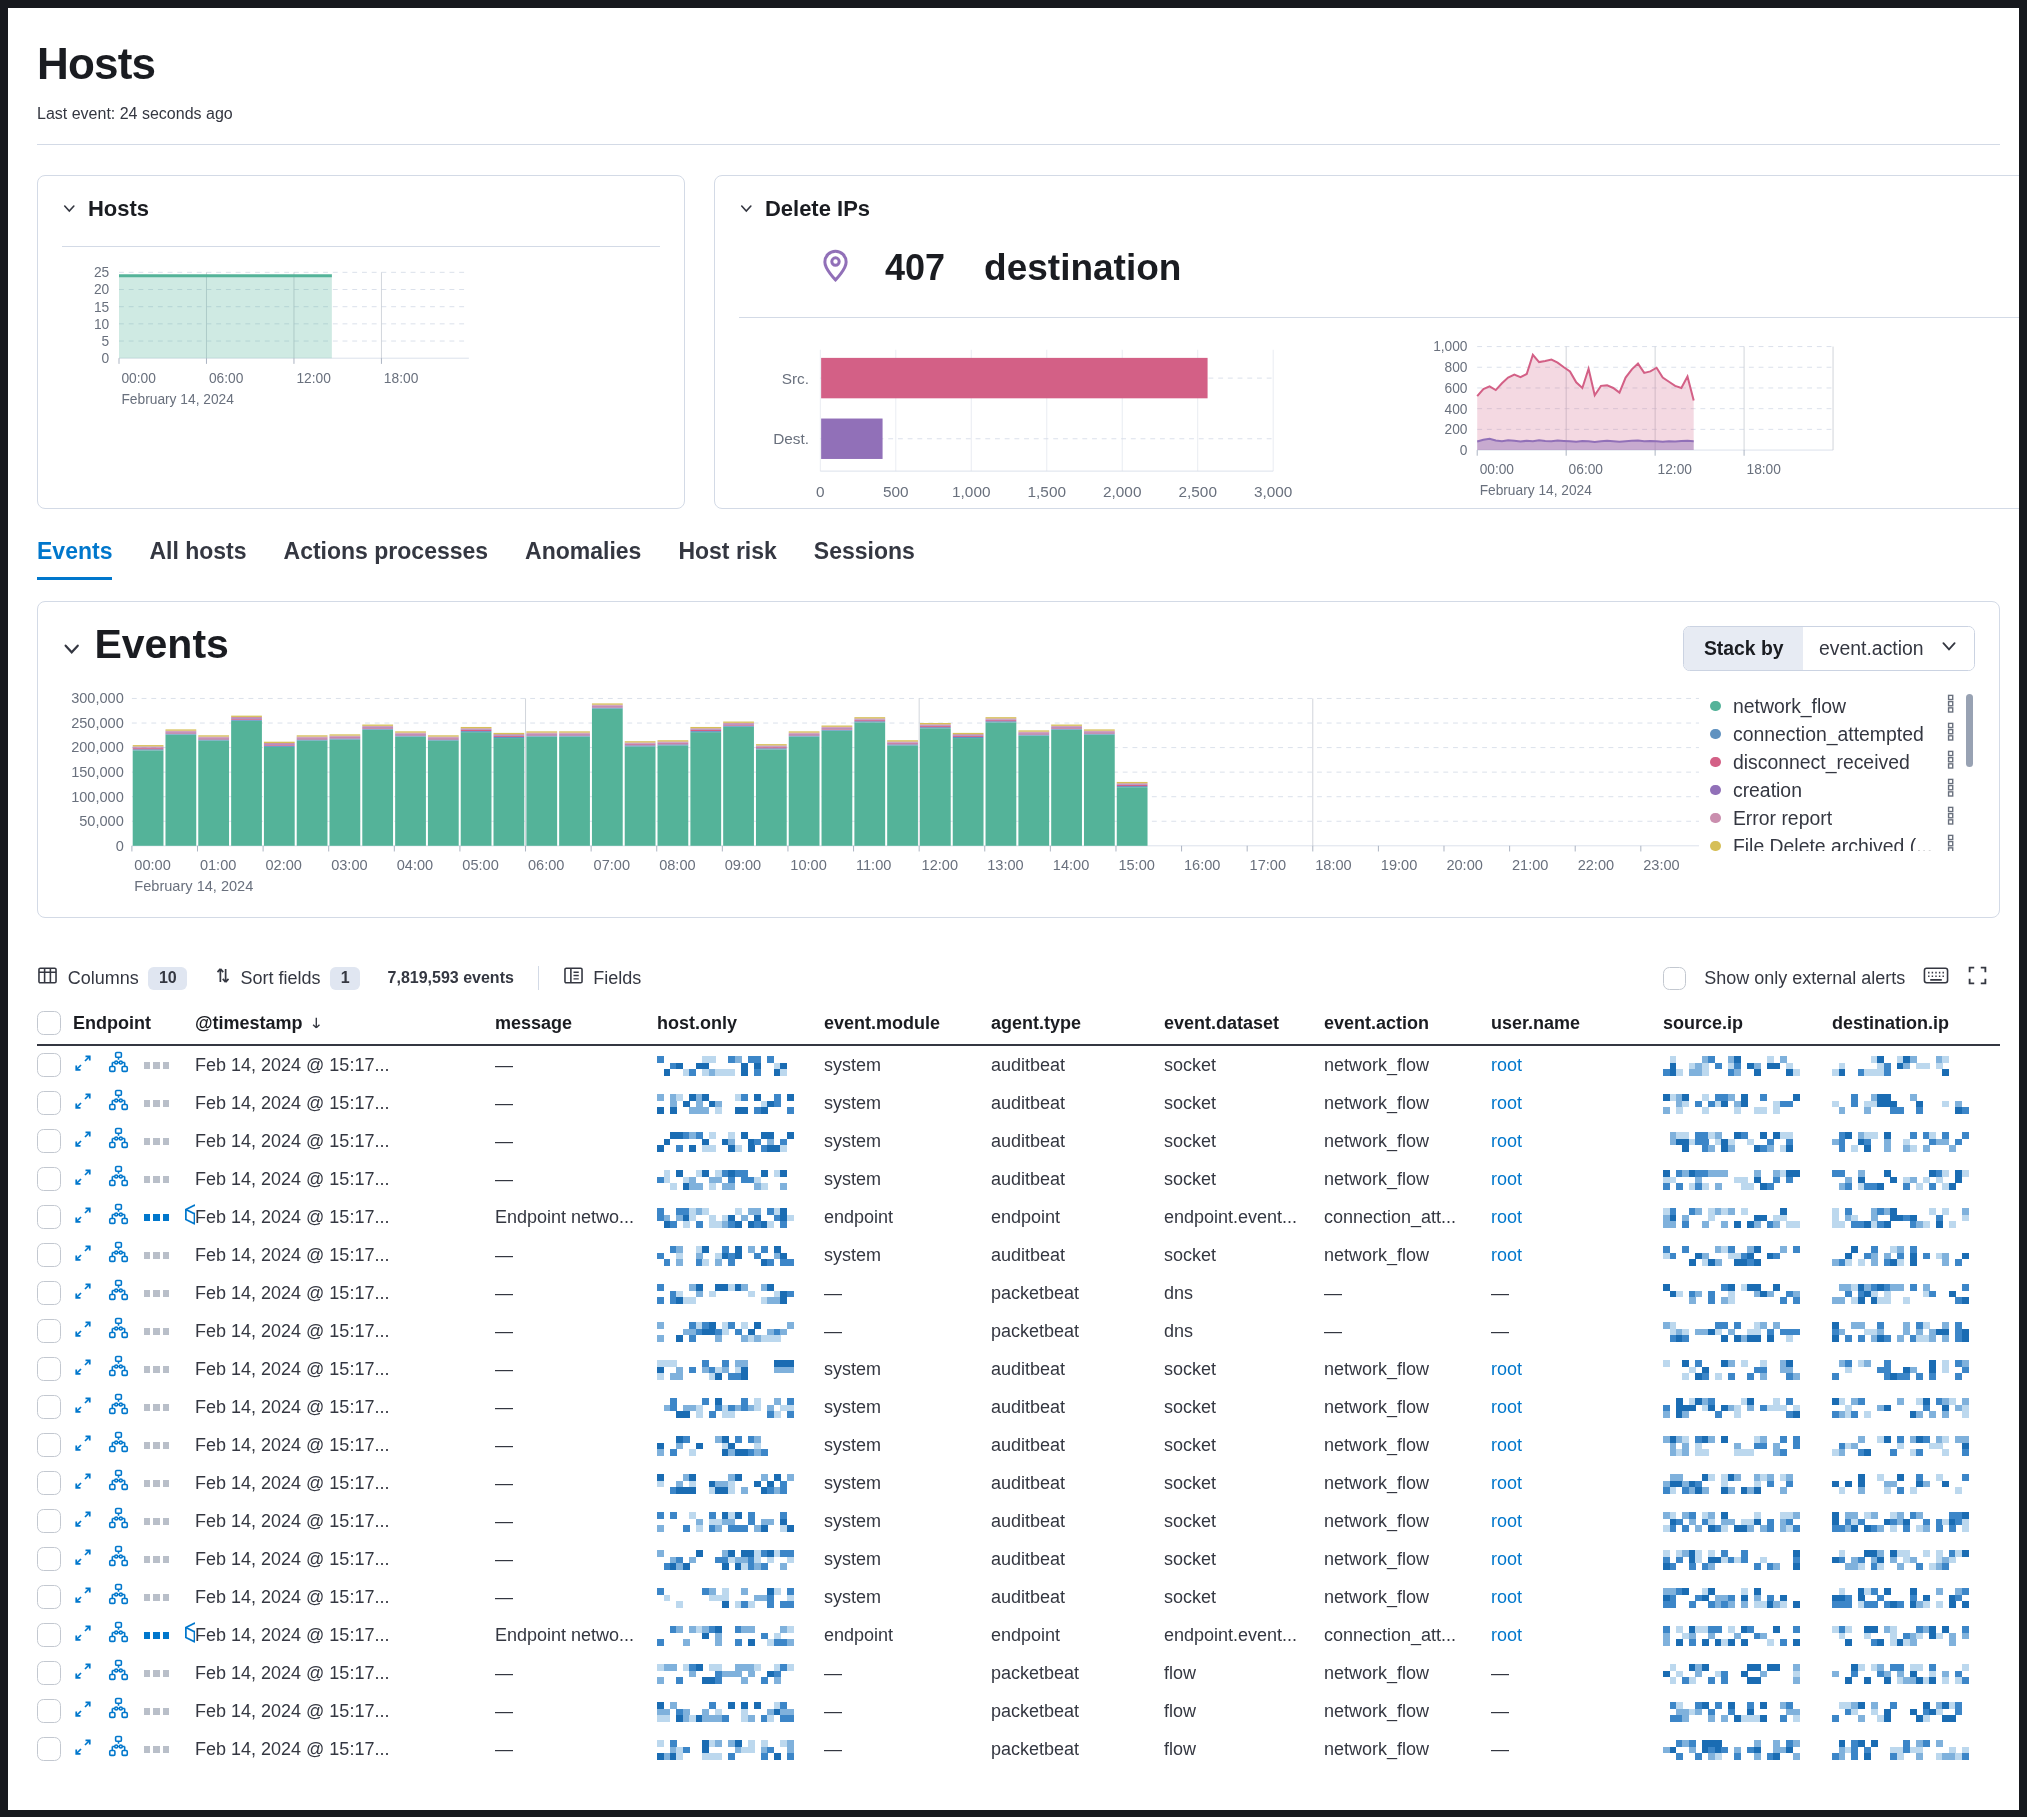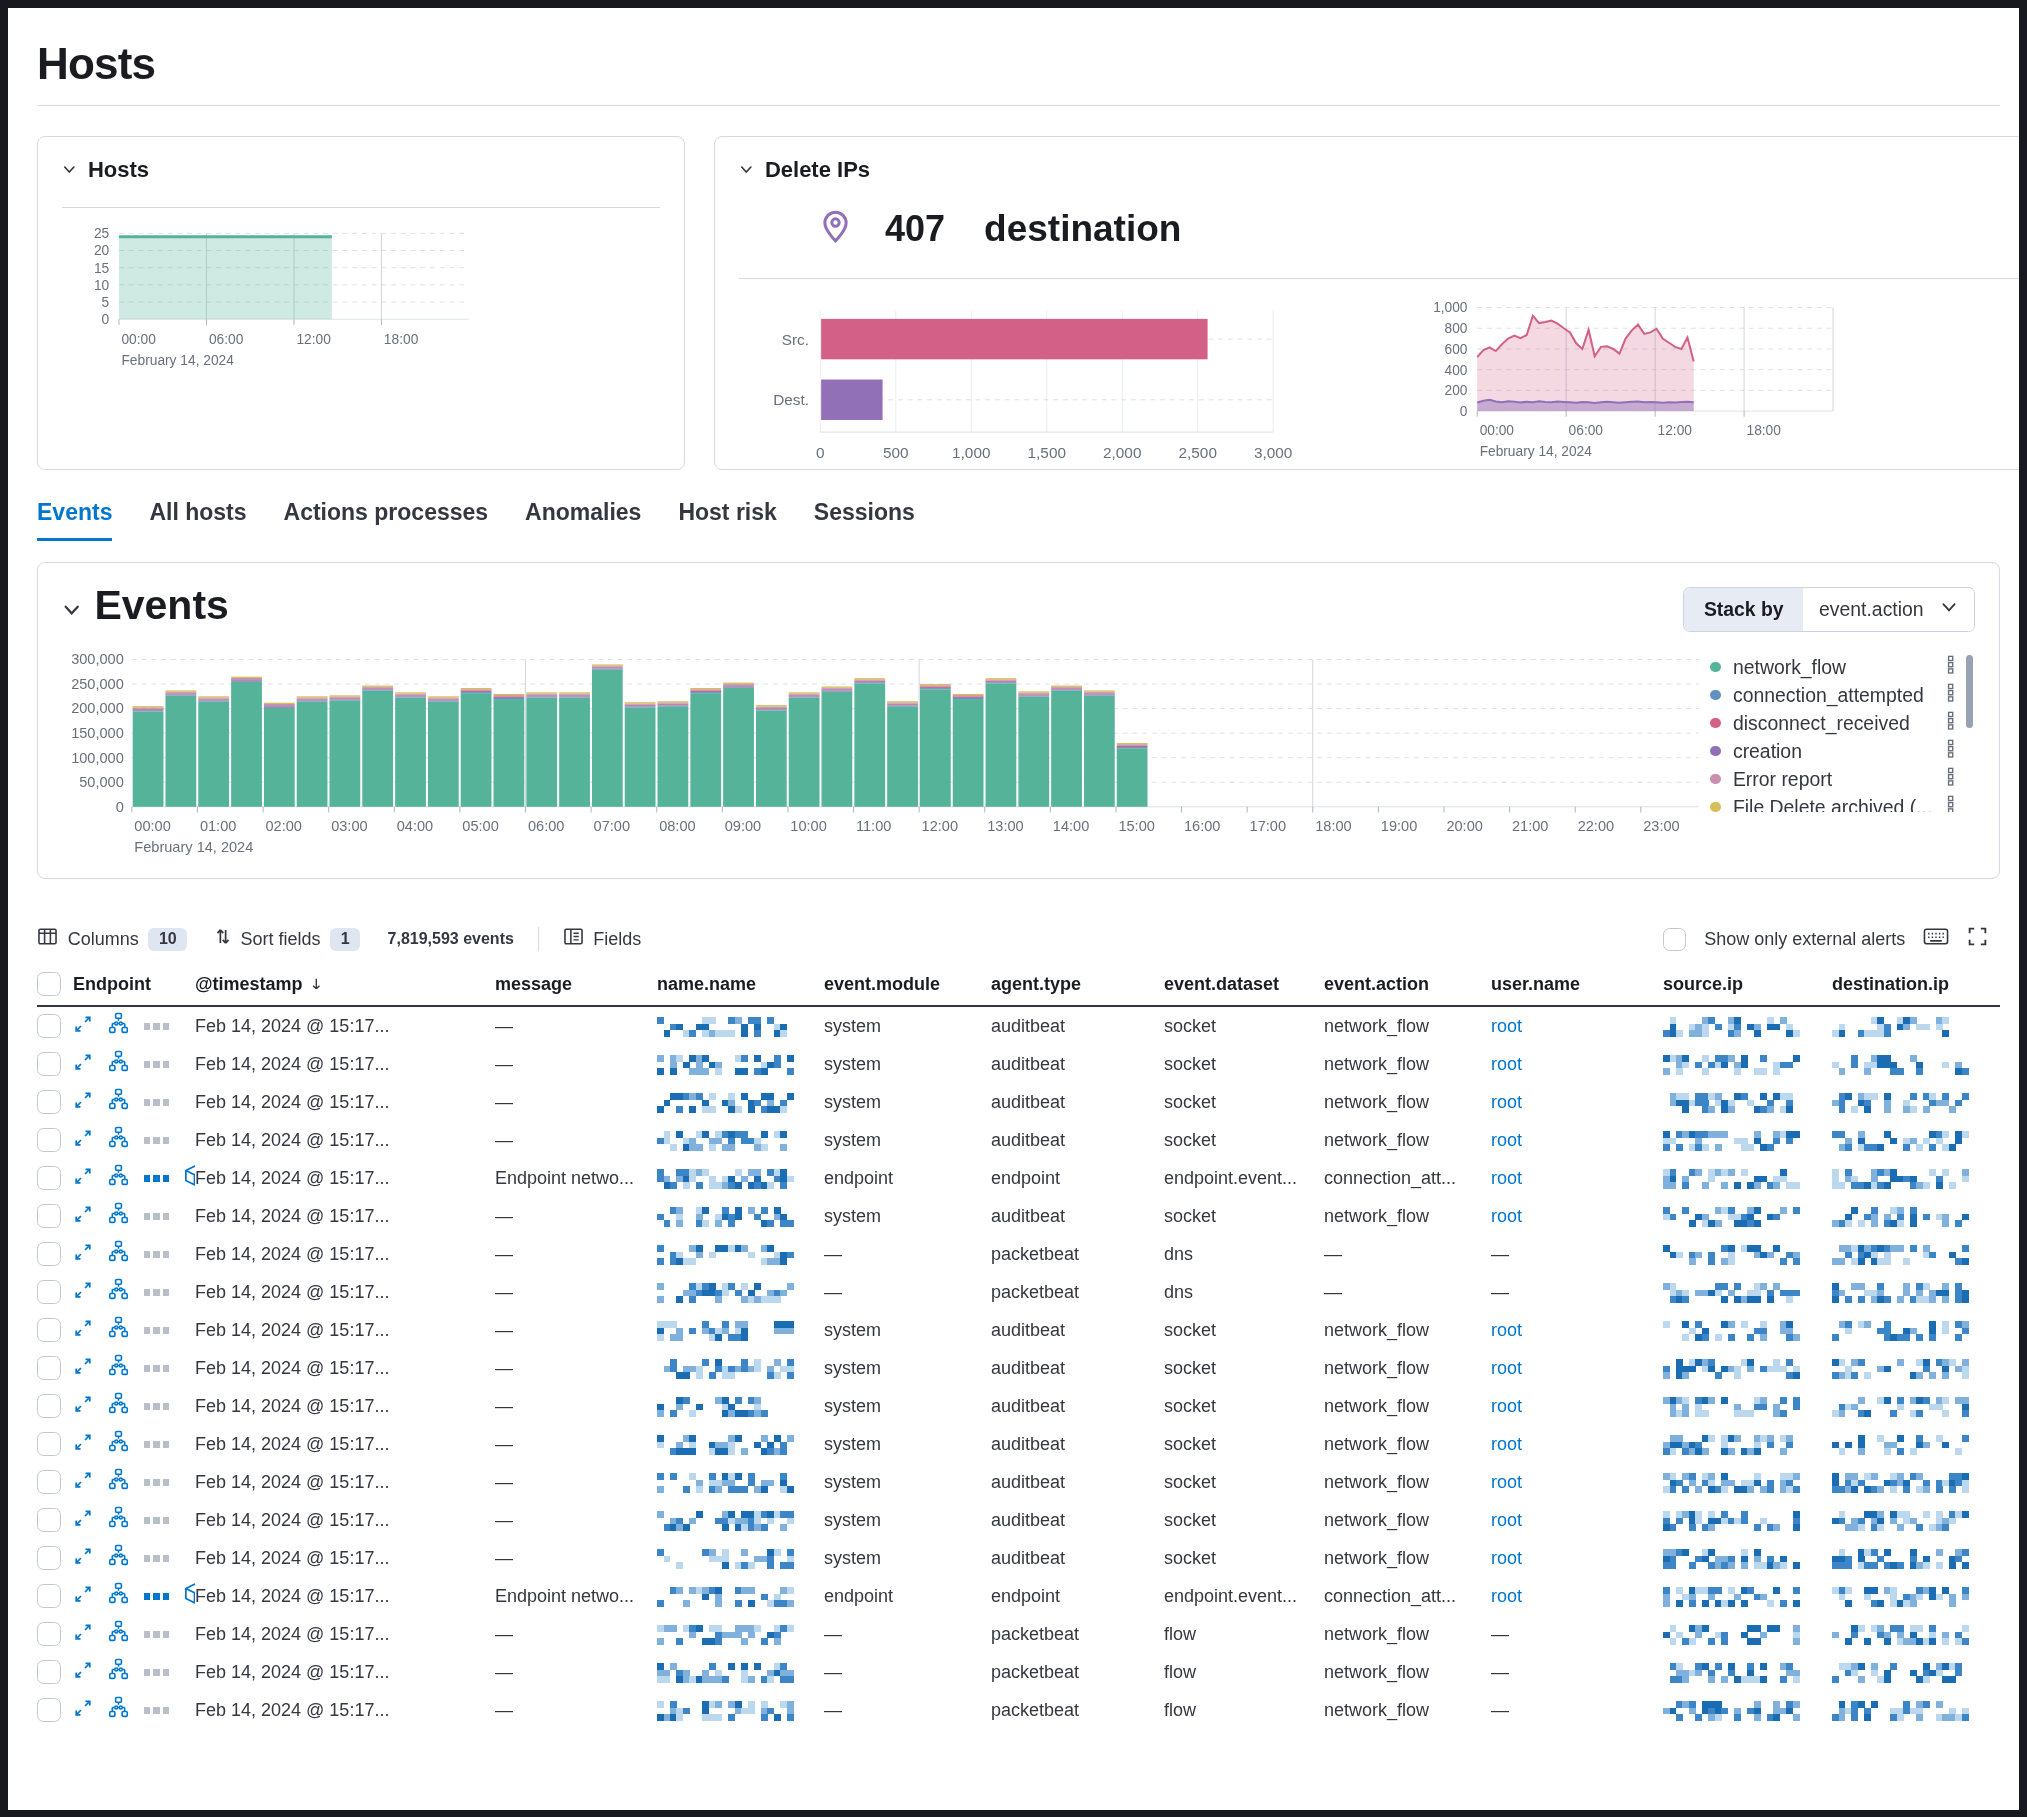--- a/index.html
+++ b/index.html
@@ -75,20 +75,21 @@
   .hsort { display:inline-flex; align-items:center; gap:6.5px; }
   .px { position:relative; height:21px; width:143px; display:inline-block; vertical-align:middle; cursor:pointer; }
   .px i { position:absolute; width:6.5px; height:6.5px; }
 </style>
 </head>
 <body>
 
 <div class="page">
 
   <h1 class="page-title">Hosts</h1>
+  <div class="last-event">Last event: 24 seconds ago</div>
   <div class="top-divider"></div>
 
   <div class="panels">
 
     <div class="panel panel-hosts">
       <div class="panel-head">
         <span>
           <svg width="14.6" height="14.6" viewBox="0 0 16 16">
               <path d="M3 5.5 L8 11 L13 5.5" fill="none" stroke="#343741" stroke-width="1.8" stroke-linecap="round"></path>
             </svg>
@@ -609,21 +610,21 @@
       <div class="cell">Endpoint</div>
       <div class="cell">
         <span class="hsort">
             <span>@timestamp</span>
           <svg width="14.6" height="14.6" viewBox="0 0 16 16" fill="none" stroke="#343741" stroke-width="1.5">
               <path d="M8 2 V13 M8 13 L4.5 9.5 M8 13 L11.5 9.5"></path>
             </svg>
         </span>
       </div>
       <div class="cell">message</div>
-      <div class="cell">name.name</div>
+      <div class="cell">host.only</div>
       <div class="cell">event.module</div>
       <div class="cell">agent.type</div>
       <div class="cell">event.dataset</div>
       <div class="cell">event.action</div>
       <div class="cell">user.name</div>
       <div class="cell">source.ip</div>
       <div class="cell">destination.ip</div>
     </div>
     <div id="table-body">
         <div class="grid-row">

